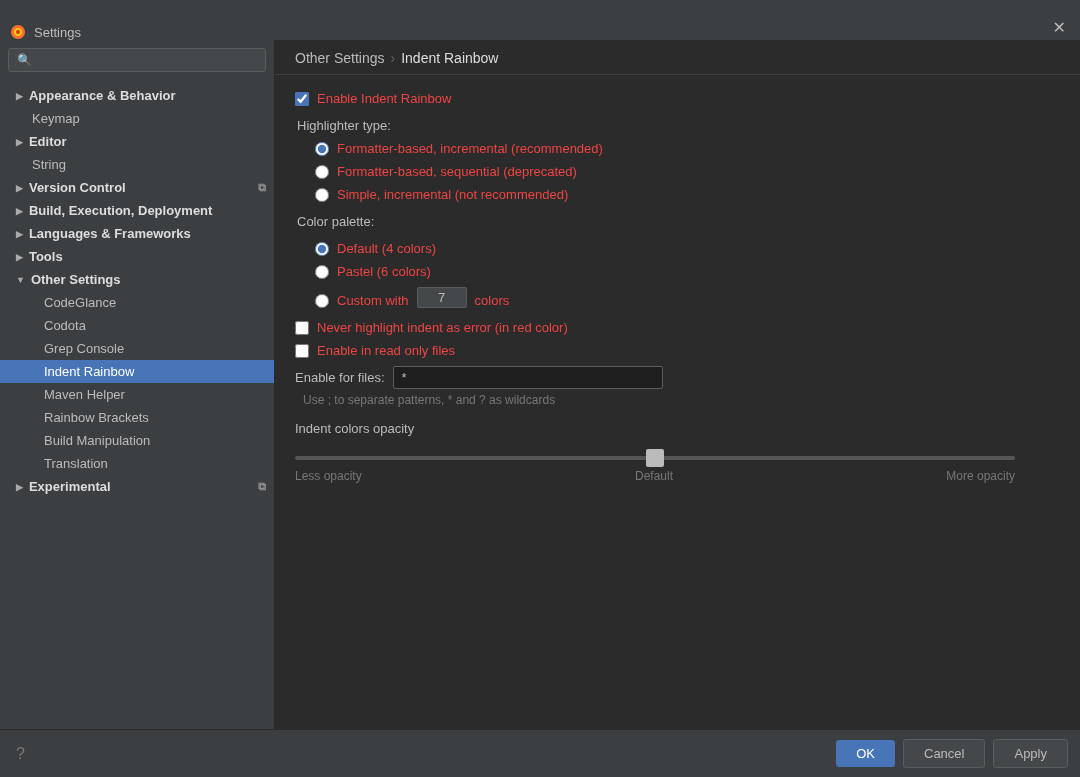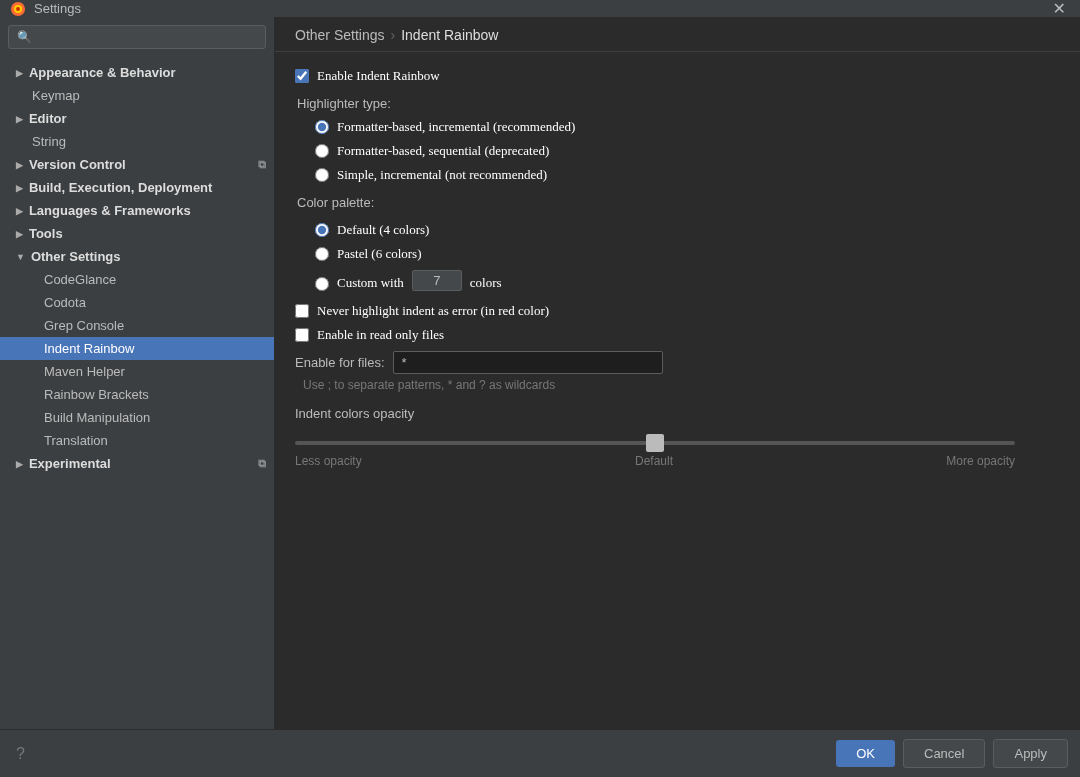--- a/index.html
+++ b/index.html
@@ -10,24 +10,24 @@
       font-size: 13px;
       width: 1080px;
       height: 777px;
       overflow: hidden;
       display: flex;
       flex-direction: column;
     }
     .title-bar {
       background: #3c3f41;
       display: flex;
-      align-items: center;
+      align-items: flex-end;
       justify-content: space-between;
       padding: 0 10px;
-      height: 17px;
+      height: 40px;
       flex-shrink: 0;
     }
     .title-bar-left {
       display: flex;
       align-items: center;
       gap: 8px;
     }
     .app-icon {
       width: 16px;
       height: 16px;
@@ -138,22 +138,21 @@
       margin-bottom: 12px;
     }
     .checkbox-input {
       width: 14px;
       height: 14px;
       cursor: pointer;
       accent-color: #4874b8;
     }
     .label-text {
       font-size: 13px;
-      color: #ffffff;
-      font-family: Liberation Serif, serif;
+      color: #ef4444;
     }
     .section-label {
       font-size: 13px;
       color: #bbbbbb;
       margin-bottom: 8px;
       margin-left: 2px;
     }
     .radio-group {
       margin-left: 20px;
       margin-bottom: 12px;

